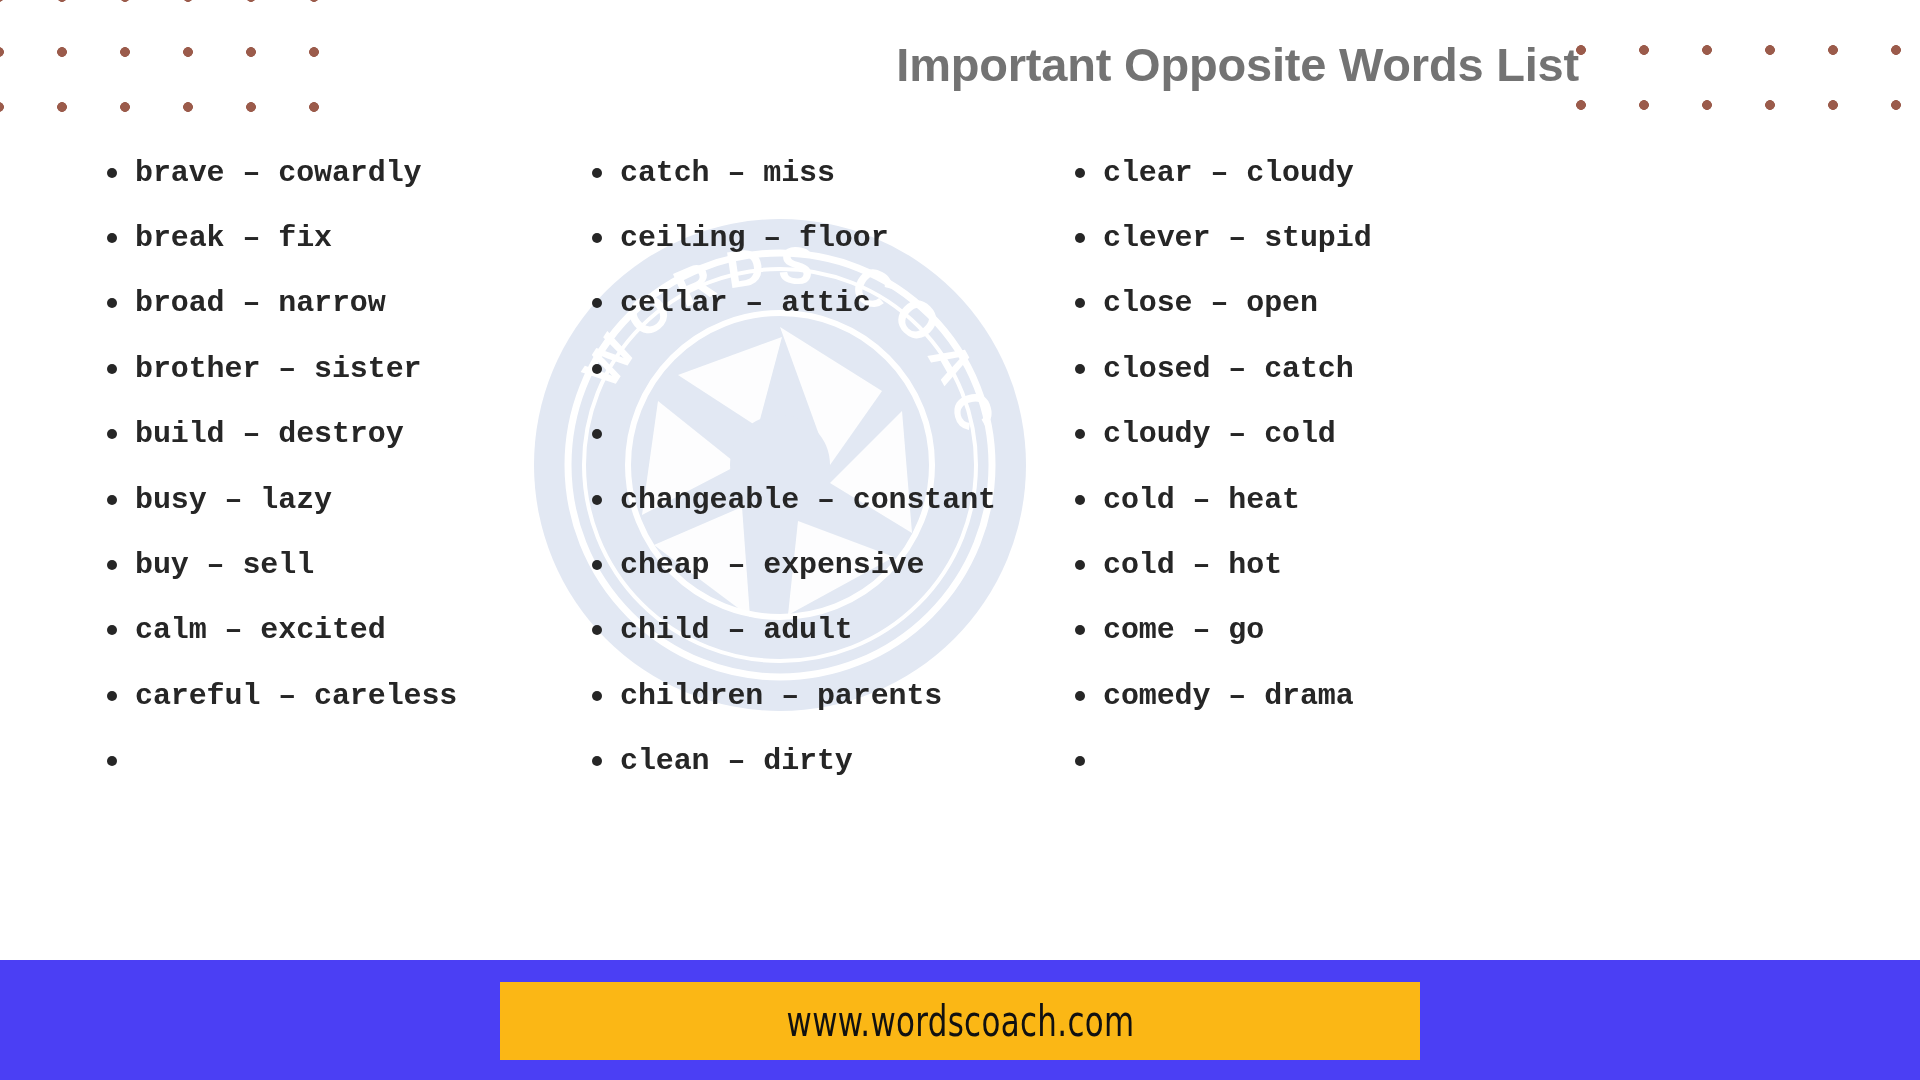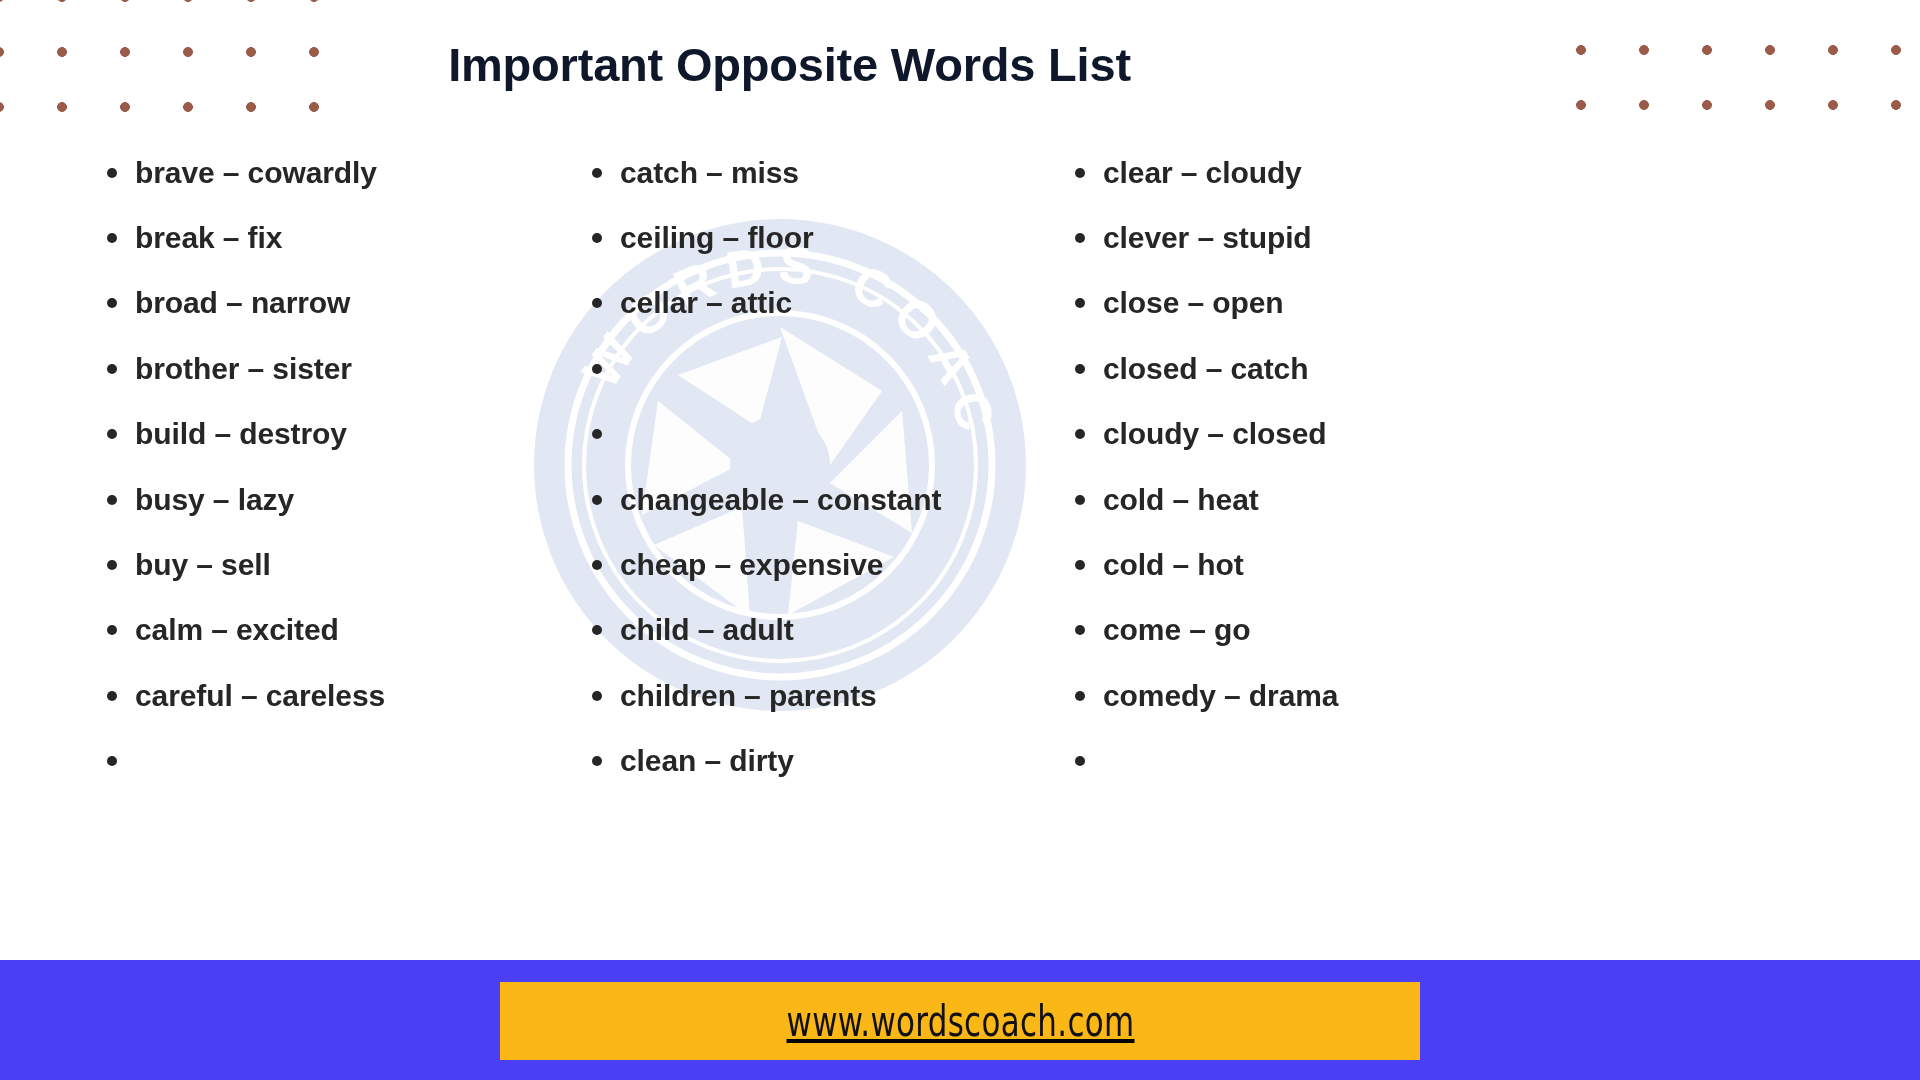--- a/index.html
+++ b/index.html
@@ -36,22 +36,22 @@
     width:360px;
     background-image:radial-gradient(circle at 5px 5px, #9B5B4B 4.6px, rgba(155,91,75,0) 5.2px);
     background-size:63px 55px;
     background-position:6px -10px;
   }
 
   
   #title {
     position:absolute;
     top:38px; left:0; width:1579px;
-    text-align:center;
-    color:#0f172a;
+    text-align:right;
+    color:#737373;
     font-size:47px;
     font-weight:bold;
     letter-spacing:-0.2px;
     line-height:1.15;
     z-index:5;
   }
 
   
   #watermark {
     position:absolute;
@@ -67,20 +67,21 @@
   #columns {
     position:absolute;
     top:140px; left:0;
     width:1920px; height:810px;
     display:flex;
     z-index:4;
   }
   .wcol {
     width:480px;
     flex:0 0 auto;
+    font-family:Liberation Mono, monospace;
   }
   #col-1 { margin-left:100px; }
   #col-2 { margin-left:5px; }
   #col-3 { margin-left:3px; }
 
   .wlist { list-style:none; }
   .witem {
     position:relative;
     height:65.4px;
     padding-left:35px;
@@ -112,21 +113,20 @@
   #footer-url-box {
     position:absolute;
     left:50%;
     transform:translateX(-50%);
     top:22px;
     width:920px; height:78px;
     background:#FBB715;
     display:flex;
     align-items:center;
     justify-content:center;
-    text-decoration:underline;
   }
   #footer-url {
     color:#111111;
     font-size:43px;
     font-weight:normal;
     font-family:"Liberation Sans Narrow","DejaVu Sans Condensed","Liberation Sans", sans-serif;
     transform:scaleX(0.80);
     transform-origin:center center;
     letter-spacing:0.4px;
     white-space:nowrap;
@@ -274,21 +274,21 @@
         <li class="witem">
           <span class="bullet"></span>
           <span>close – open</span>
         </li>
         <li class="witem">
           <span class="bullet"></span>
           <span>closed – catch</span>
         </li>
         <li class="witem">
           <span class="bullet"></span>
-          <span>cloudy – closed</span>
+          <span>cloudy – cold</span>
         </li>
         <li class="witem">
           <span class="bullet"></span>
           <span>cold – heat</span>
         </li>
         <li class="witem">
           <span class="bullet"></span>
           <span>cold – hot</span>
         </li>
         <li class="witem">

